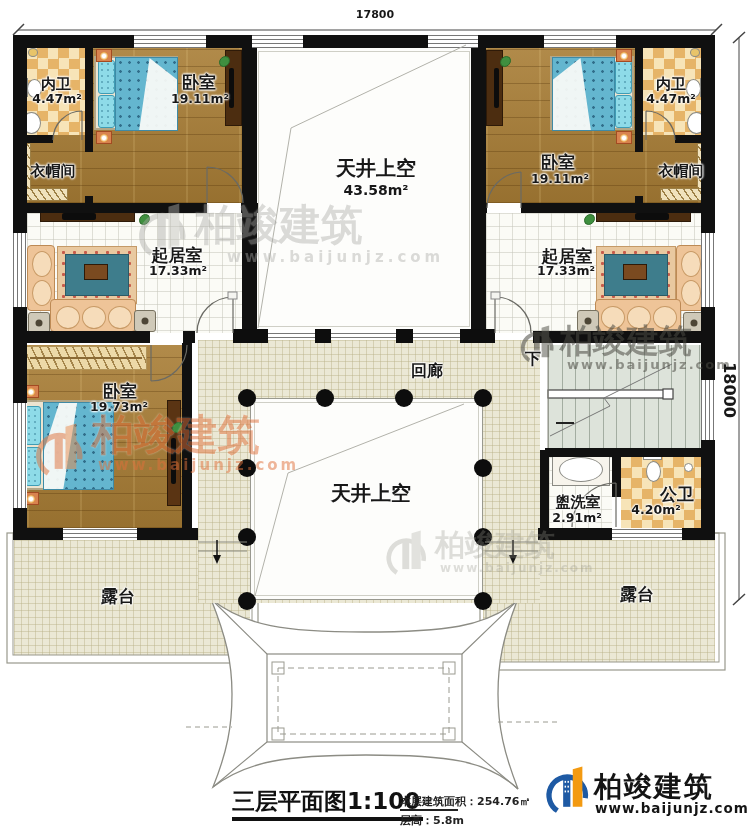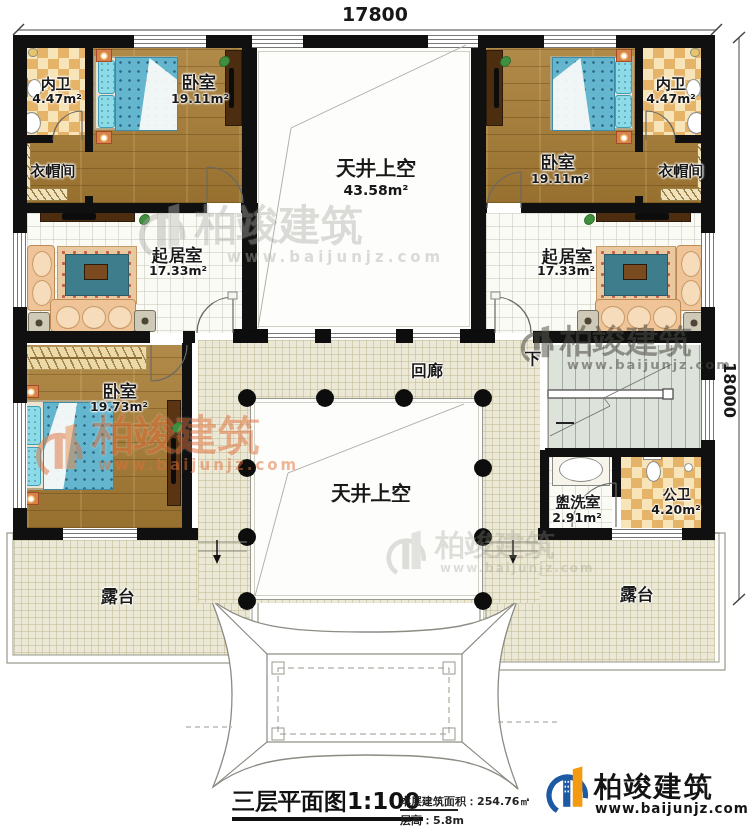--- a/index.html
+++ b/index.html
@@ -349,27 +349,27 @@
   <div class="lbl" style="left:177px;top:255px;font-size:17px">起居室</div>
   <div class="lbl" style="left:178px;top:271px;font-size:12.5px">17.33m²</div>
   <div class="lbl" style="left:567px;top:256px;font-size:17px">起居室</div>
   <div class="lbl" style="left:566px;top:271px;font-size:12.5px">17.33m²</div>
   <div class="lbl" style="left:120px;top:391px;font-size:17px">卧室</div>
   <div class="lbl" style="left:119px;top:407px;font-size:12.5px">19.73m²</div>
   <div class="lbl" style="left:427px;top:371px;font-size:16px">回廊</div>
   <div class="lbl" style="left:371px;top:493px;font-size:20px">天井上空</div>
   <div class="lbl" style="left:578px;top:502px;font-size:15px">盥洗室</div>
   <div class="lbl" style="left:577px;top:518px;font-size:12.5px">2.91m²</div>
-  <div class="lbl" style="left:677px;top:494px;font-size:14px">公卫</div>
-  <div class="lbl" style="left:676px;top:510px;font-size:12.5px">4.20m²</div>
+  <div class="lbl" style="left:677px;top:494px;font-size:17px">公卫</div>
+  <div class="lbl" style="left:656px;top:510px;font-size:12.5px">4.20m²</div>
   <div class="lbl" style="left:118px;top:596px;font-size:17px">露台</div>
   <div class="lbl" style="left:637px;top:594px;font-size:17px">露台</div>
   <div class="lbl" style="left:533px;top:359px;font-size:16px">下</div>
 
-  <div class="lbl" style="left:375px;top:14px;font-size:19px;text-shadow:none">17800</div>
+  <div class="lbl" style="left:375px;top:14px;font-size:11px;text-shadow:none">17800</div>
   <div class="lbl" style="left:729px;top:390px;font-size:16px;transform:translate(-50%,-50%) rotate(90deg);text-shadow:none">18000</div>
 
   <div class="abs" style="left:232px;top:789px;font-weight:700;color:#111;border-bottom:4px solid #111;padding:0 3px 3px 0;font-size:23px;line-height:1.1">
     <span>三层平面图</span><span>1:100</span>
   </div>
   <div class="abs" style="left:400px;top:794px;font-size:11px;font-weight:700;color:#222">本层建筑面积：254.76㎡</div>
   <div class="abs" style="left:400px;top:809px;width:58px;height:2px;background:#222"></div>
   <div class="abs" style="left:400px;top:813px;font-size:11px;font-weight:700;color:#222">层高：5.8m</div>
 
   <svg width="48" height="60" viewBox="0 0 100 110" style="position:absolute;left:543px;top:760px">

